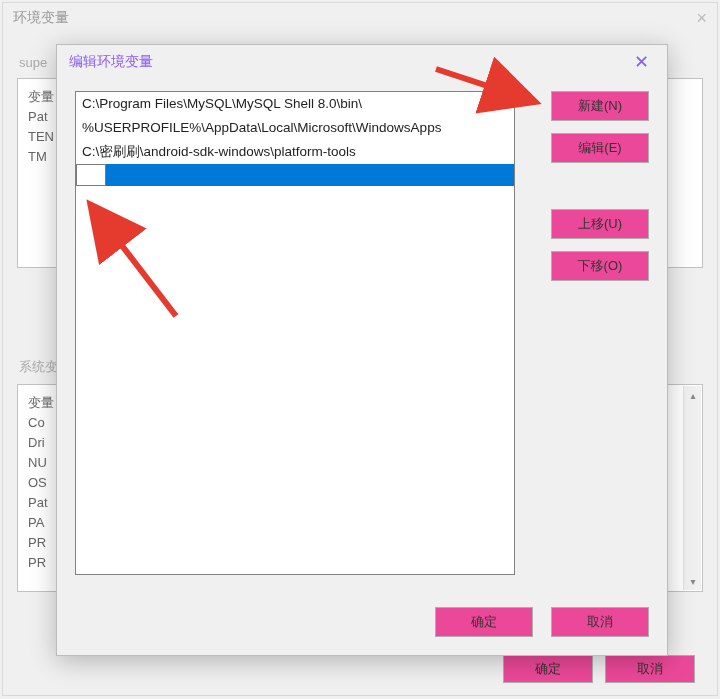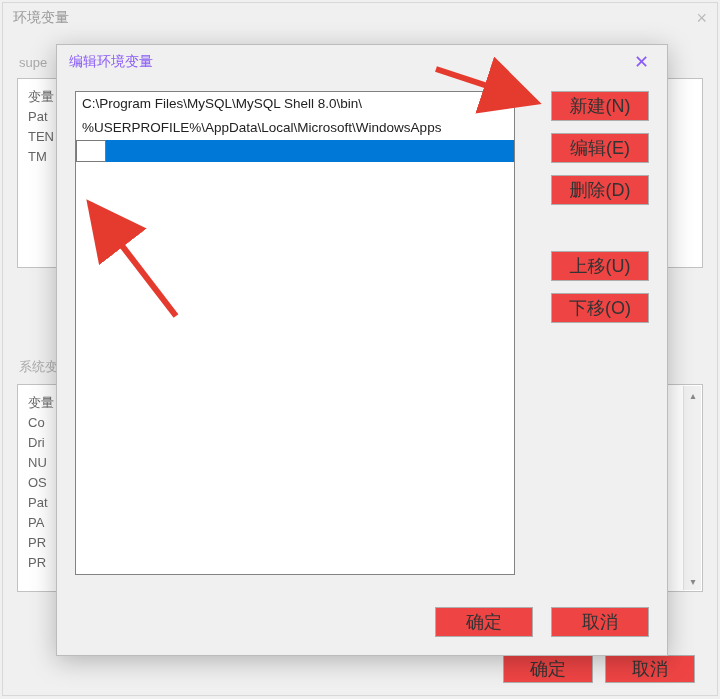--- a/index.html
+++ b/index.html
@@ -69,24 +69,24 @@
   .parent-scroll-bot { bottom: 0; }
   .parent-footer {
     position: absolute;
     right: 22px; bottom: 12px;
     display: flex; gap: 12px;
   }
   .btn {
     min-width: 90px;
     height: 28px;
     padding: 0 12px;
-    background: #ef4444;
+    background: #ec4899;
     border: 1px solid #adadad;
     color: #333;
-    font-size: 18px;
+    font-size: 13px;
     font-family: inherit;
     cursor: pointer;
   }
 
   
   .edit-dialog {
     position: absolute;
     left: 56px; top: 44px;
     width: 612px; height: 612px;
     background: #f0f0f0;
@@ -199,29 +199,29 @@
 
 <div class="edit-dialog">
   <div class="edit-titlebar">
     <span>编辑环境变量</span>
     <span class="edit-close">✕</span>
   </div>
   <div class="edit-body">
     <div class="path-list">
       <div class="path-item">C:\Program Files\MySQL\MySQL Shell 8.0\bin\</div>
       <div class="path-item">%USERPROFILE%\AppData\Local\Microsoft\WindowsApps</div>
+      <div class="path-item">C:\密刷刷\android-sdk-windows\platform-tools</div>
       <div class="path-edit-row">
         <input class="path-edit-input" style="max-width: 30px;" value="">
         <div class="path-selected-bar"></div>
       </div>
     </div>
     <div class="side-buttons">
       <button class="btn">新建(N)</button>
       <button class="btn">编辑(E)</button>
-      <button class="btn">删除(D)</button>
       <div class="gap"></div>
       <button class="btn">上移(U)</button>
       <button class="btn">下移(O)</button>
       <div class="gap"></div>
     </div>
   </div>
   <div class="edit-footer">
     <button class="btn">确定</button>
     <button class="btn">取消</button>
   </div>

